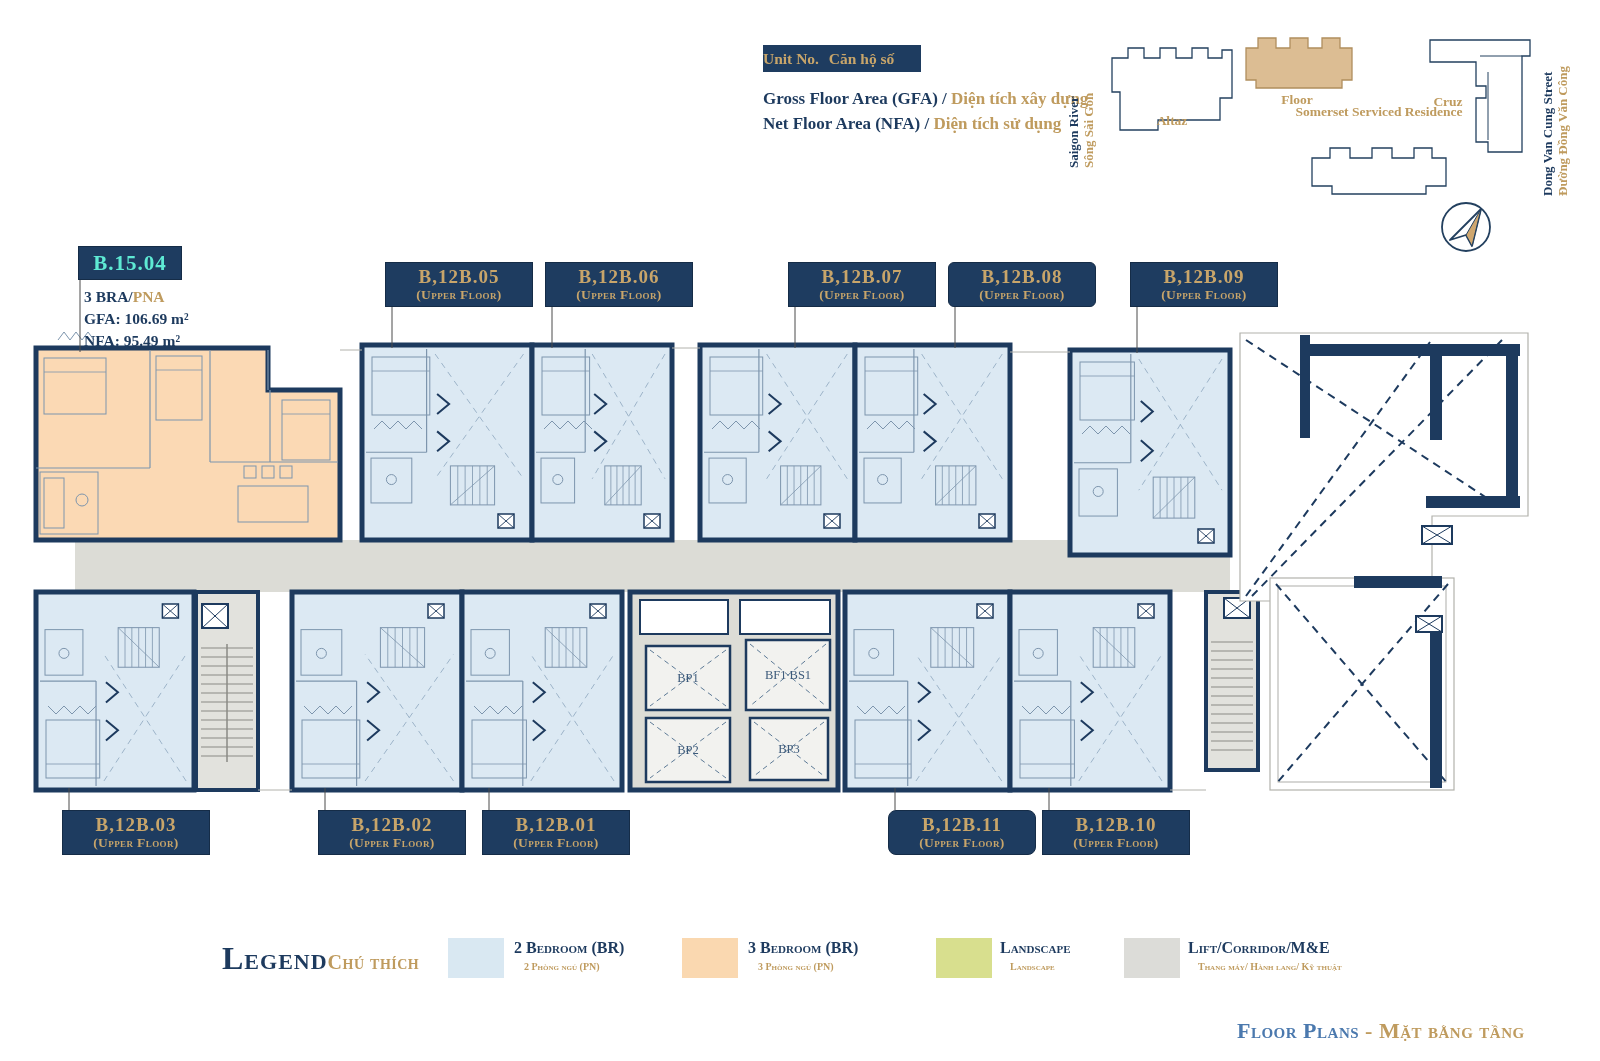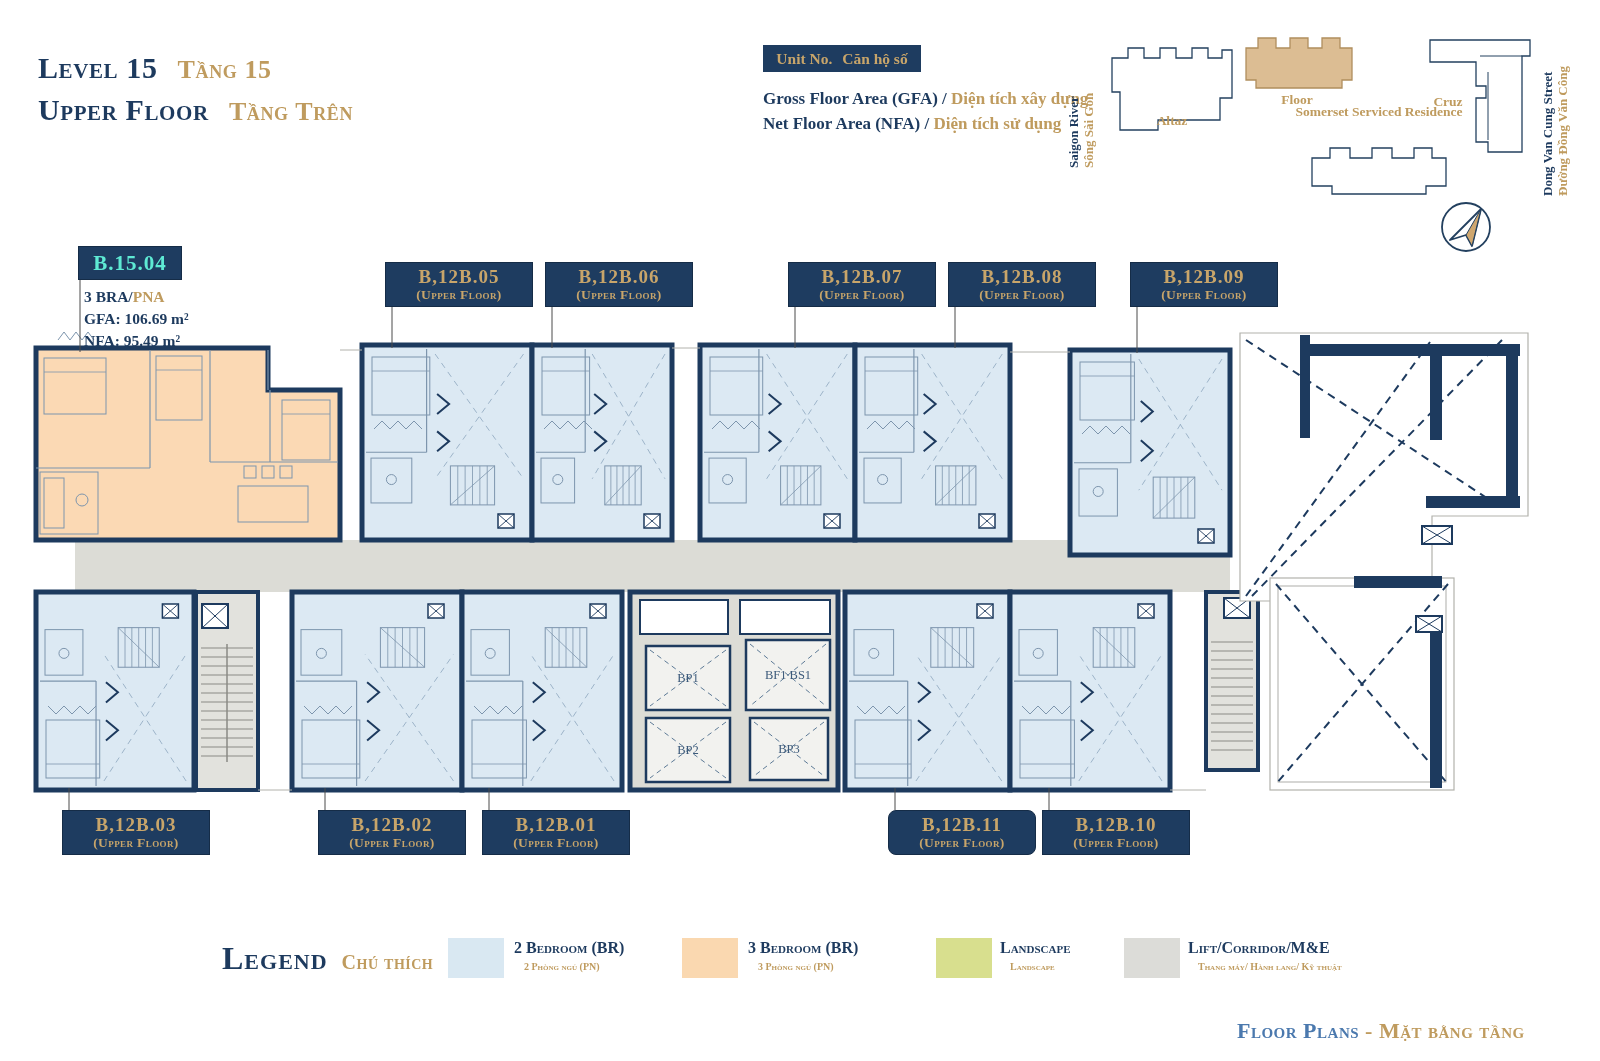--- a/index.html
+++ b/index.html
@@ -8,39 +8,39 @@
   .abs{position:absolute;}
   .navy{color:#1d3a5e;}
   .gold{color:#bf9b5e;}
   .steel{color:#4b79ae;}
   .sc{font-variant:small-caps;}
   
   .hline{font-weight:bold;letter-spacing:.6px;font-size:30px;line-height:40px;white-space:nowrap;}
   .hline .vi{font-size:26px;}
   
   .key-badge{background:#1e3c60;color:#c8a56a;width:158px;height:27px;line-height:27px;
-             text-align:center;font-size:15.5px;font-weight:bold;}
+             text-align:left;font-size:15.5px;font-weight:bold;}
   .key-line{font-size:17px;font-weight:bold;line-height:25px;white-space:nowrap;}
   
   .unit-badge{position:absolute;width:148px;height:45px;background:#1e3c60;border:1px solid #152c47;
               color:#c8a56a;text-align:center;box-sizing:border-box;padding-top:3px;}
   .unit-badge .l1{font-size:19px;font-weight:bold;letter-spacing:1px;line-height:21px;}
   .unit-badge .l2{font-size:13.5px;font-weight:bold;font-variant:small-caps;line-height:16px;letter-spacing:.4px;}
   .feat-badge{position:absolute;left:78px;top:246px;width:102px;height:32px;background:#1e3c60;
               border:1px solid #152c47;color:#5eead4;text-align:center;font-size:21px;
               font-weight:bold;line-height:32px;letter-spacing:1px;}
   .feat-info{position:absolute;left:84px;top:286px;font-size:15.5px;font-weight:bold;line-height:22px;}
   
   .vlabel{position:absolute;transform:rotate(-90deg);transform-origin:0 0;white-space:nowrap;
           font-weight:bold;font-size:13px;line-height:15px;}
   .bldg-label{position:absolute;color:#bf9b5e;font-weight:bold;font-size:13.5px;line-height:15px;text-align:center;}
   
   .legend-title{position:absolute;left:222px;top:940px;font-weight:bold;white-space:nowrap;}
   .legend-title .en{font-size:32px;font-variant:small-caps;letter-spacing:1px;}
-  .legend-title .vi{font-size:20px;font-variant:small-caps;margin-left:14px;letter-spacing:.5px;}
+  .legend-title .vi{font-size:20px;font-variant:small-caps;letter-spacing:.5px;}
   .swatch{position:absolute;width:56px;height:40px;}
   .leg-label{position:absolute;font-weight:bold;font-variant:small-caps;line-height:19px;}
   .leg-label .en{font-size:16px;display:block;color:#1d3a5e;}
   .leg-label .vi{font-size:10px;display:block;color:#bf9b5e;margin-left:10px;}
   
   .footer{position:absolute;left:1237px;top:1018px;font-weight:bold;font-size:22px;
           font-variant:small-caps;letter-spacing:.5px;white-space:nowrap;}
 </style>
 </head>
 <body>
@@ -407,30 +407,20 @@
       <path d="M1246,48 h12 v-10 h18 v10 h14 v-10 h18 v10 h14 v-10 h18 v10 h12 v32 h-10 v8 h-86 v-8 h-10 Z" fill="#dcbd93" stroke="#b08e5e" stroke-width="1.3"></path>
       <path d="M1312,158 h18 v-10 h20 v10 h22 v-10 h20 v10 h22 v-10 h18 v10 h14 v28 h-20 v8 h-94 v-8 h-20 Z" fill="#fff" stroke="#23405f" stroke-width="1.3"></path>
       <path d="M1430,40 h100 v16 h-8 v96 h-34 v-10 h-12 v-44 h10 v-12 h-10 v-24 h-46 Z" fill="#fff" stroke="#23405f" stroke-width="1.3"></path>
       <line x1="1480" y1="56" x2="1522" y2="56" stroke="#23405f" stroke-width="1"></line>
       <line x1="1488" y1="72" x2="1488" y2="140" stroke="#23405f" stroke-width="1"></line>
       <circle cx="1466" cy="227" r="24" fill="#fff" stroke="#23405f" stroke-width="1.8"></circle>
       <path d="M1481,209 L1450,240 L1466,235 L1472,246 Z" fill="#fff" stroke="#23405f" stroke-width="1.8" stroke-linejoin="round"></path>
       <path d="M1481,209 L1466,235 L1472,246 Z" fill="#cfa76f" stroke="#23405f" stroke-width="1"></path>
     </svg>
 
-  <div class="abs" style="left:38px;top:48px;">
-    <div class="hline">
-      <span class="sc navy">Level 15</span>
-      <span class="sc gold vi" style="margin-left:12px">Tầng 15</span>
-    </div>
-    <div class="hline">
-      <span class="sc navy">Upper Floor</span>
-      <span class="sc gold vi" style="margin-left:12px">Tầng Trên</span>
-    </div>
-  </div>
 
   <div class="abs" style="left:763px;top:45px;">
     <div class="key-badge">
       <span>Unit No.</span>
       <span style="margin-left:6px">Căn hộ số</span>
     </div>
     <div class="key-line" style="margin-top:14px">
       <span class="navy">Gross Floor Area (GFA) / </span><span class="gold">Diện tích xây dựng</span>
     </div>
     <div class="key-line">
@@ -466,21 +456,21 @@
         <div class="l2">(Upper Floor)</div>
       </div>
       <div class="unit-badge" style="left: 545px; top: 262px;">
         <div class="l1">B,12B.06</div>
         <div class="l2">(Upper Floor)</div>
       </div>
       <div class="unit-badge" style="left: 788px; top: 262px;">
         <div class="l1">B,12B.07</div>
         <div class="l2">(Upper Floor)</div>
       </div>
-      <div class="unit-badge" style="left: 948px; top: 262px;">
+      <div class="unit-badge" style="left: 948px; top: 262px; border-radius: 6px;">
         <div class="l1">B,12B.08</div>
         <div class="l2">(Upper Floor)</div>
       </div>
       <div class="unit-badge" style="left: 1130px; top: 262px;">
         <div class="l1">B,12B.09</div>
         <div class="l2">(Upper Floor)</div>
       </div>
       <div class="unit-badge" style="left: 62px; top: 810px;">
         <div class="l1">B,12B.03</div>
         <div class="l2">(Upper Floor)</div>

